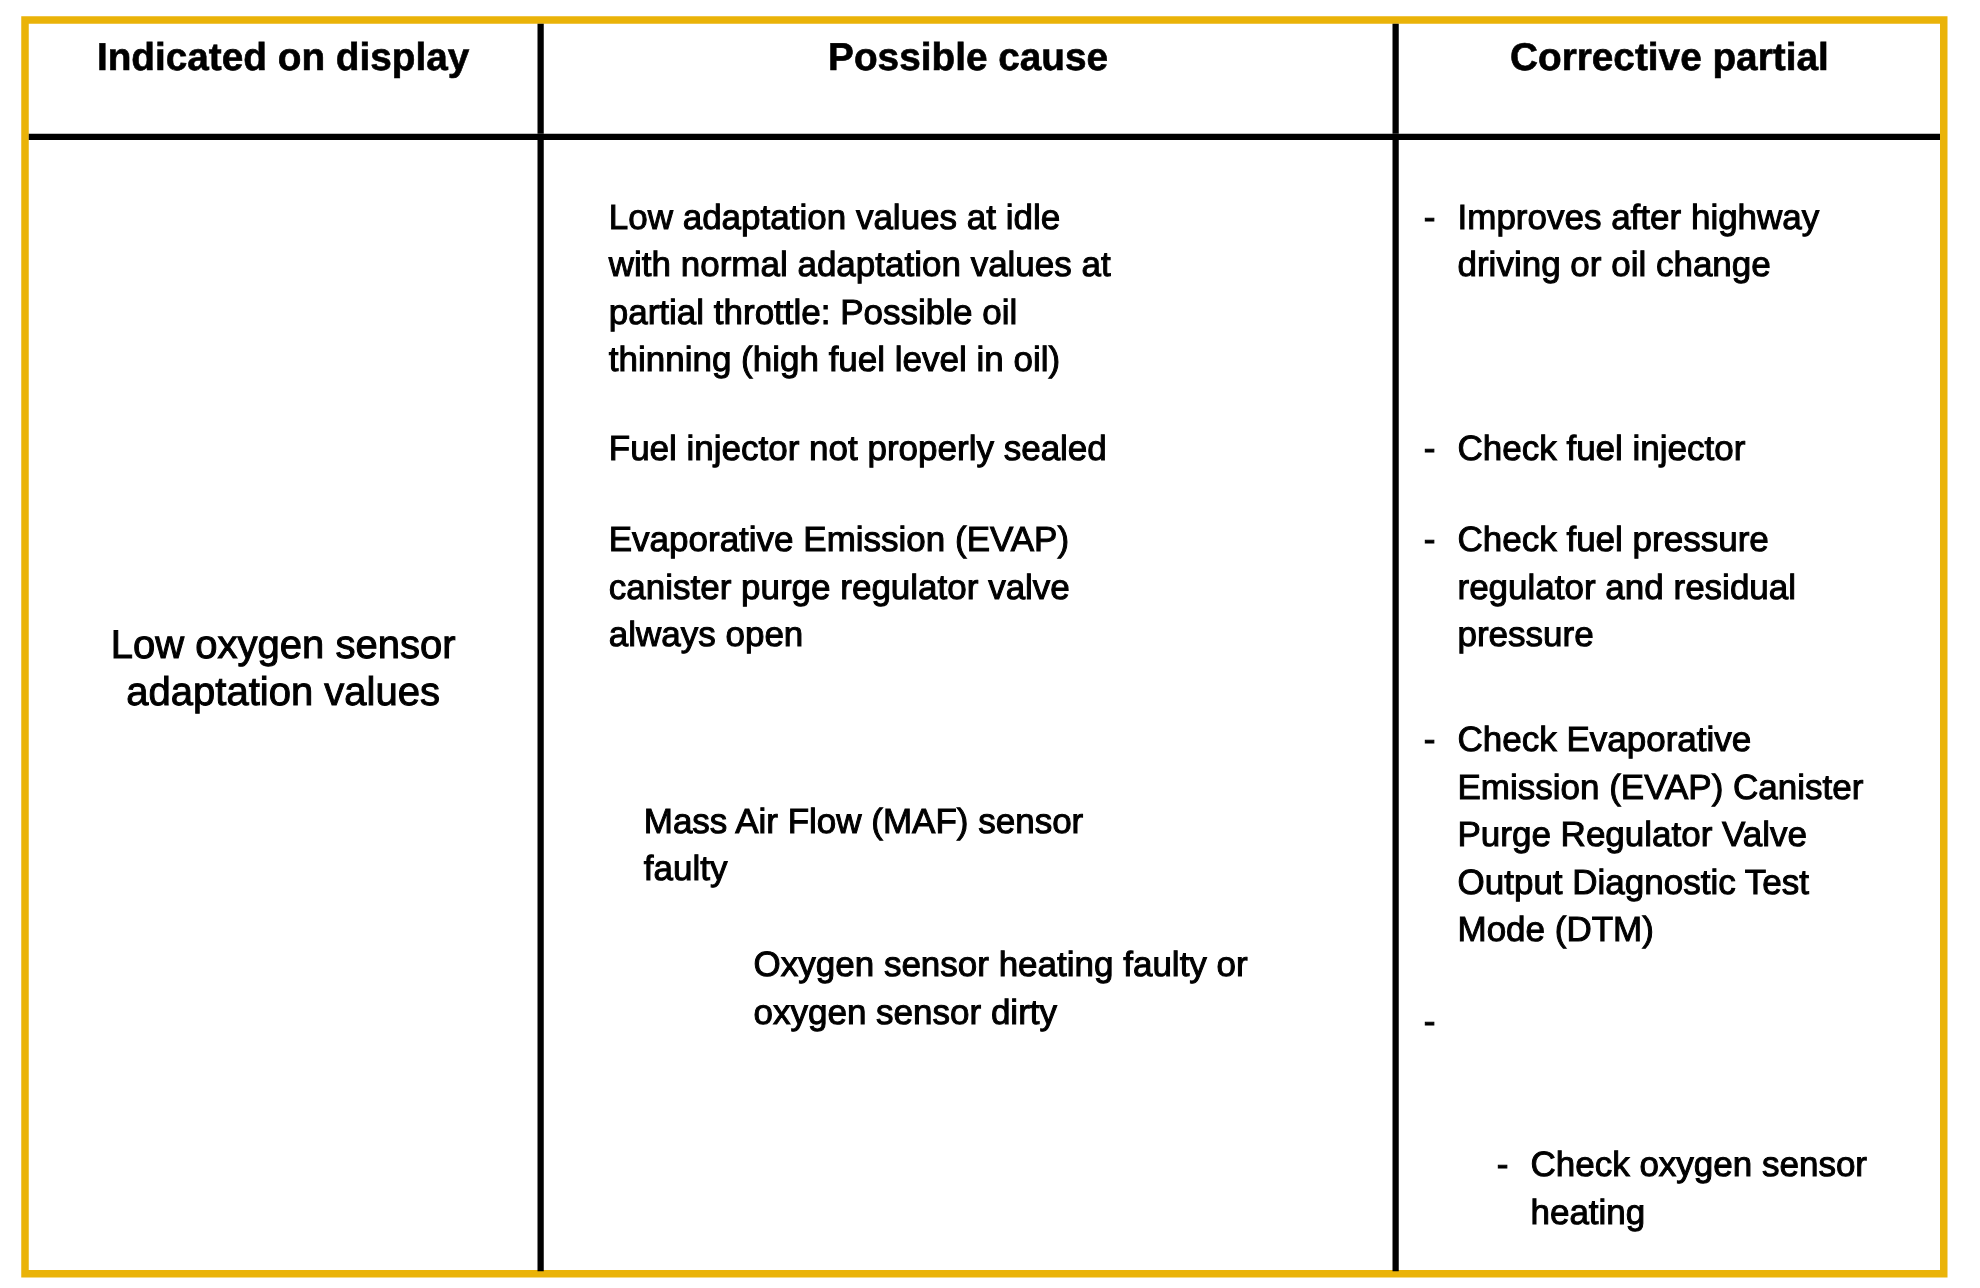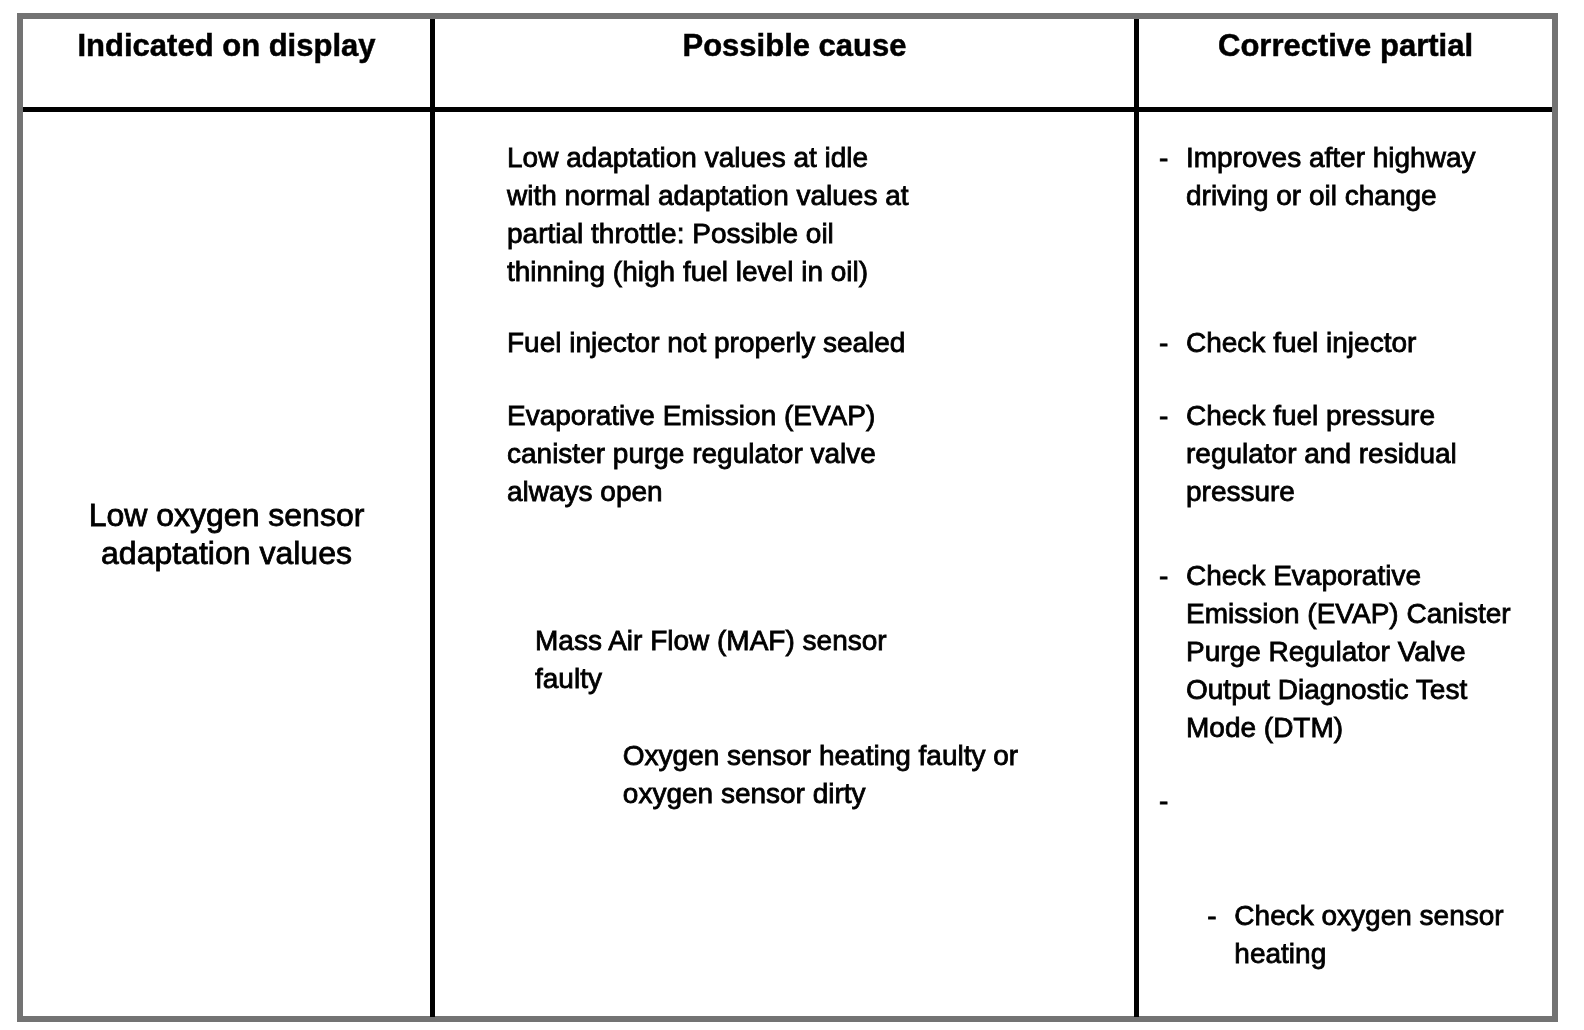--- a/index.html
+++ b/index.html
@@ -7,35 +7,35 @@
     width: 1584px; height: 1030px;
     background: #ffffff;
     font-family: "Liberation Sans", sans-serif;
     color: #000000;
     overflow: hidden;
   }
   .ttable {
     position: absolute;
     left: 17px; top: 13px;
     width: 1541px; height: 1009px;
-    border: 6px solid #737373;
+    border: 6px solid #eab308;
     background: #ffffff;
     -webkit-text-stroke: 0.8px #000000;
   }
   .hrow {
     display: flex;
     height: 93px;
     border-bottom: 5px solid #000000;
   }
   .brow {
     display: flex;
     height: 905px;
   }
   .c1 { width: 412px; border-right: 5px solid #000000; flex: none; }
-  .c2 { width: 684px; border-right: 5px solid #000000; flex: none; margin-left: 20px; }
+  .c2 { width: 684px; border-right: 5px solid #000000; flex: none; }
   .c3 { flex: 1; }
   .hcell {
     display: flex;
     justify-content: center;
     padding-top: 7px;
     font-size: 31px;
     font-weight: bold;
     line-height: 40px;
     -webkit-text-stroke: 0.5px #000000;
   }
@@ -43,21 +43,21 @@
   .indicated-wrap {
     padding-top: 384px;
     text-align: center;
   }
   .indicated {
     font-size: 32px;
     line-height: 38px;
     white-space: pre-line;
   }
   .items {
-    padding-top: 27px;
+    padding-top: 43px;
     height: 100%;
   }
   .item {
     display: flex;
     align-items: flex-start;
   }
   
   .r0 { height: 185px; }
   .r1 { height: 73px; }
   .r2 { height: 160px; }

